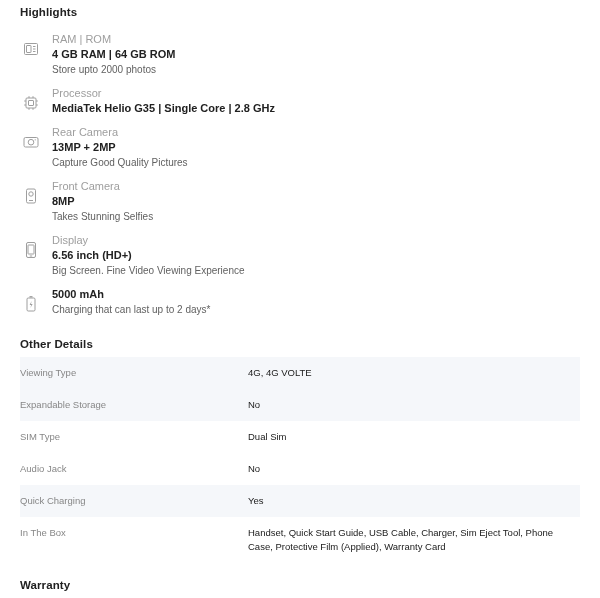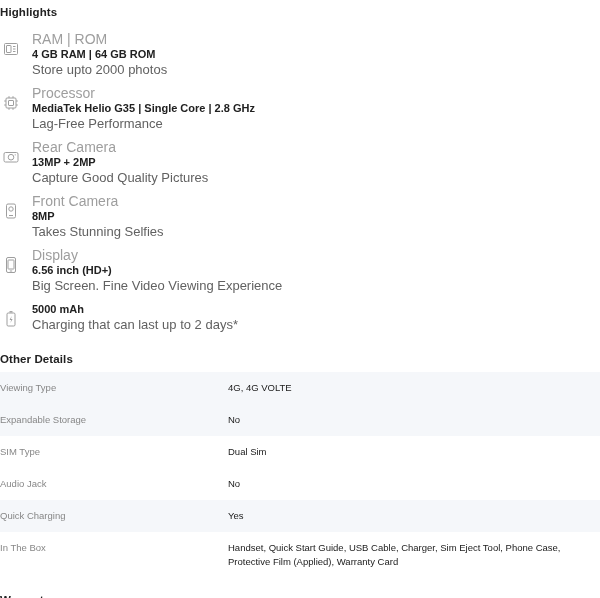--- a/index.html
+++ b/index.html
@@ -12,21 +12,21 @@
     height: 598px;
     font-family: "Liberation Sans", sans-serif;
     color: #212121;
     -webkit-font-smoothing: antialiased;
   }
   .page {
     position: relative;
     width: 600px;
     height: 446px;
     box-sizing: border-box;
-    padding: 0 0;
+    padding: 0 20px;
   }
   .section-title {
     font-size: 11.5px;
     font-weight: bold;
     color: #212121;
     letter-spacing: 0.1px;
   }
   
   #highlights-title {
     padding-top: 6px;
@@ -43,33 +43,33 @@
     height: 22px;
     margin-top: 6px;
     margin-right: 10px;
     display: flex;
     align-items: center;
     justify-content: center;
   }
   .hl-icon svg { display: block; }
   .hl-text { flex: 1; }
   .hl-label {
-    font-size: 14px;
+    font-size: 11px;
     color: #9e9e9e;
     line-height: 14px;
     padding-bottom: 1px;
   }
   .hl-value {
     font-size: 11px;
     font-weight: bold;
     color: #212121;
     line-height: 15px;
   }
   .hl-sub {
-    font-size: 13px;
+    font-size: 10px;
     color: #616161;
     line-height: 14px;
     padding-top: 1px;
   }
   
   #other-title {
     padding-top: 16px;
     padding-bottom: 7px;
   }
   .spec-table {
@@ -144,21 +144,20 @@
           <line x1="12" y1="15" x2="12" y2="16.8"></line>
           <line x1="3.2" y1="8" x2="5" y2="8"></line>
           <line x1="3.2" y1="12" x2="5" y2="12"></line>
           <line x1="15" y1="8" x2="16.8" y2="8"></line>
           <line x1="15" y1="12" x2="16.8" y2="12"></line>
         </svg>
       </span>
       <div class="hl-text">
         <div class="hl-label">Processor</div>
         <div class="hl-value">MediaTek Helio G35 | Single Core | 2.8 GHz</div>
-        <div class="hl-sub">Lag-Free Performance</div>
       </div>
     </div>
 
     <div class="highlight-row">
       <span class="hl-icon">
         <svg width="20" height="20" viewBox="0 0 20 20" fill="none" stroke="#9e9e9e" stroke-width="1">
           <rect x="3" y="5.5" width="14" height="9.5" rx="1.5"></rect>
           <circle cx="10" cy="10.2" r="2.8"></circle>
           <circle cx="14.2" cy="7.8" r="0.6" fill="#9e9e9e" stroke="none"></circle>
         </svg>

